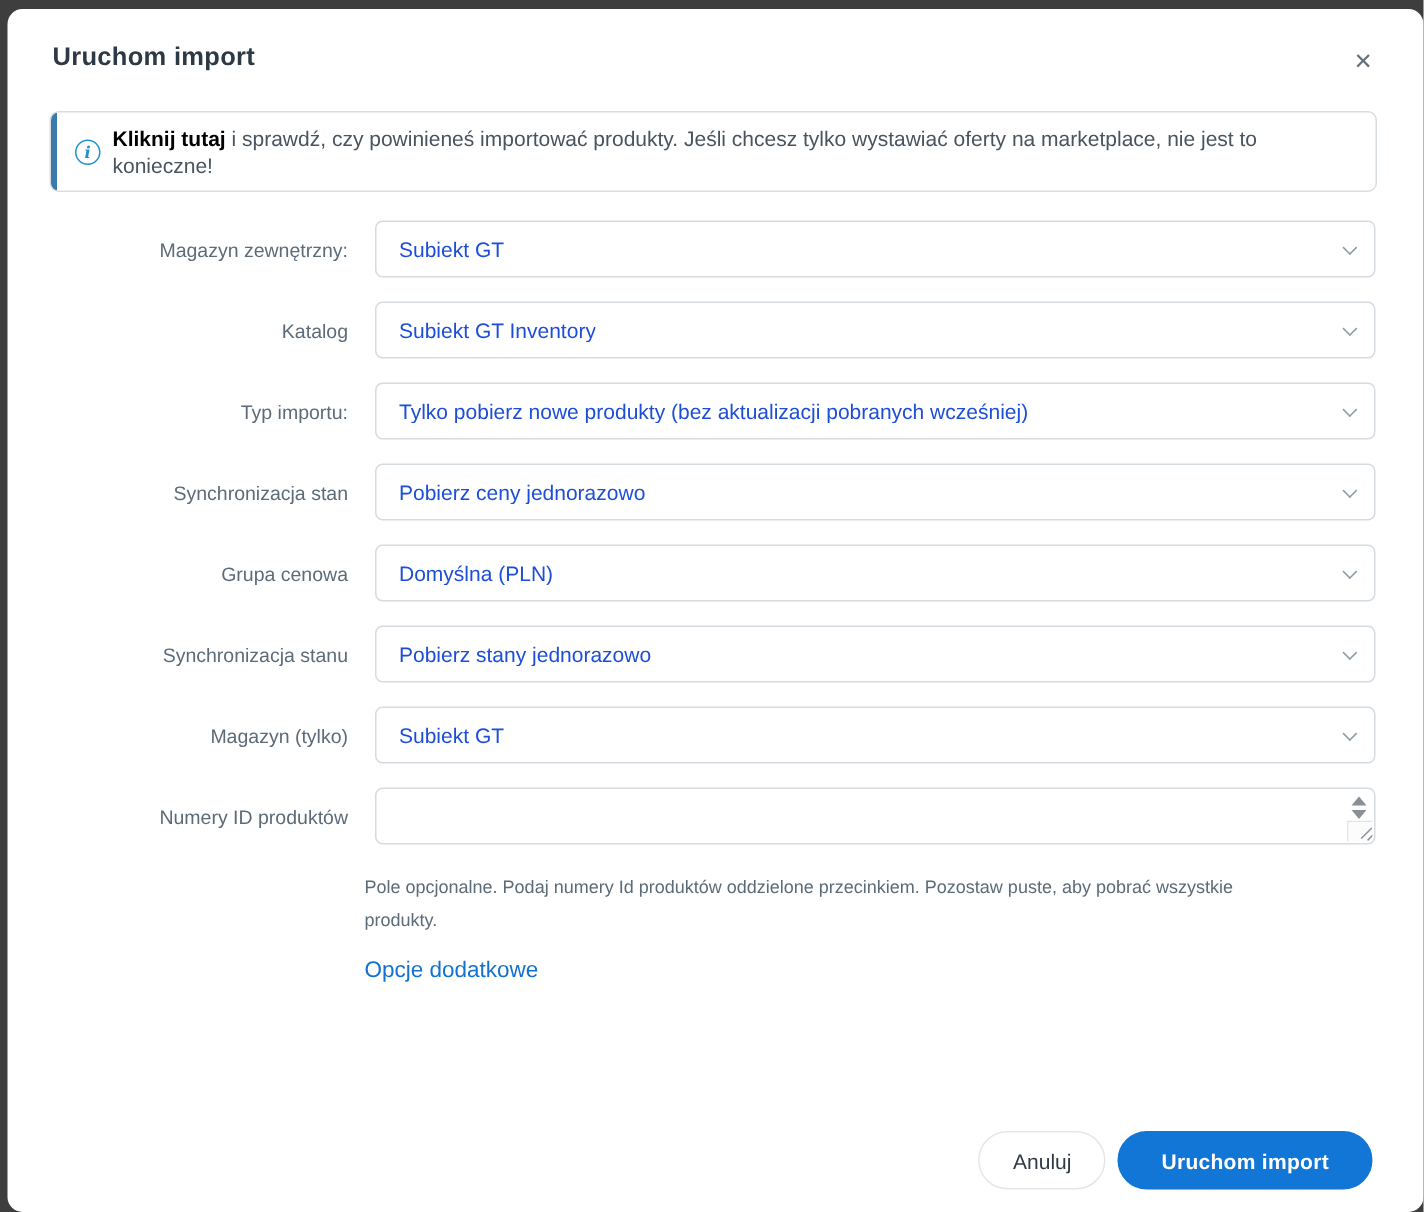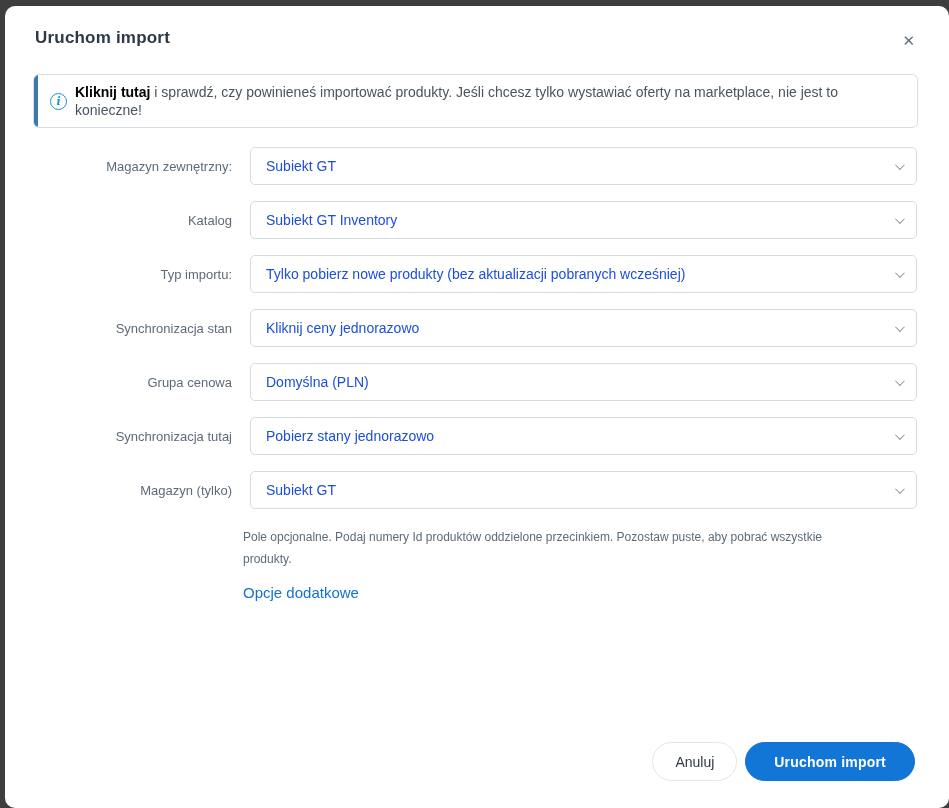--- a/index.html
+++ b/index.html
@@ -92,21 +92,21 @@
   .helper-note {
     margin:18px 0 0 238px; max-width:622px;
     font-size:12px; color:#5d6b79; line-height:1.8;
   }
   .more-options {
     display:inline-block; margin:13px 16px 0 238px;
     font-size:15px; color:#1371cf; text-decoration:none; cursor:pointer;
   }
   
   .modal-footer {
-    position:absolute; right:34px; bottom:27px;
+    position:absolute; right:34px; bottom:15px;
     display:flex; align-items:center; gap:8px;
   }
   .btn { border-radius:20px; height:39px; font-size:14px; cursor:pointer;
     font-family:"Liberation Sans","DejaVu Sans",sans-serif; }
   .btn-cancel {
     background:#ffffff; border:1px solid #e3e6ea; color:#2f3a46;
     padding:0 22px;
   }
   .btn-primary {
     background:#1176d5; border:1px solid #1176d5; color:#ffffff;
@@ -158,56 +158,72 @@
           <span class="chevron"></span>
         </div>
       </div>
     </div>
 
 
     <div class="form-row">
       <div class="field-label">Synchronizacja stan</div>
       <div class="field-control">
         <div class="select-box">
-          <span class="select-value">Kliknij ceny jednorazowo</span>
+          <span class="select-value">Pobierz ceny jednorazowo</span>
           <span class="chevron"></span>
         </div>
       </div>
     </div>
 
     <div class="form-row">
       <div class="field-label">Grupa cenowa</div>
       <div class="field-control">
         <div class="select-box">
           <span class="select-value">Domyślna (PLN)</span>
           <span class="chevron"></span>
         </div>
       </div>
     </div>
 
     <div class="form-row">
-      <div class="field-label">Synchronizacja tutaj</div>
+      <div class="field-label">Synchronizacja stanu</div>
       <div class="field-control">
         <div class="select-box">
           <span class="select-value">Pobierz stany jednorazowo</span>
           <span class="chevron"></span>
         </div>
       </div>
     </div>
 
     <div class="form-row">
       <div class="field-label">Magazyn (tylko)</div>
       <div class="field-control">
         <div class="select-box">
           <span class="select-value">Subiekt GT</span>
           <span class="chevron"></span>
         </div>
       </div>
     </div>
 
+    <div class="form-row">
+      <div class="field-label">Numery ID produktów</div>
+      <div class="field-control">
+        <div class="number-box">
+          <input class="number-input" type="text" placeholder="" style="">
+          <div class="spinner">
+            <div class="spin-up"></div>
+            <div class="spin-down"></div>
+          </div>
+          <div class="resize-grip">
+            <div class="grip-line l1"></div>
+            <div class="grip-line l2"></div>
+          </div>
+        </div>
+      </div>
+    </div>
   </div>
 
   
 
   
 
   <div class="helper-note">Pole opcjonalne. Podaj numery Id produktów oddzielone przecinkiem. Pozostaw puste, aby pobrać wszystkie produkty.</div>
   <a class="more-options">Opcje dodatkowe</a>
 
   <div class="modal-footer">

